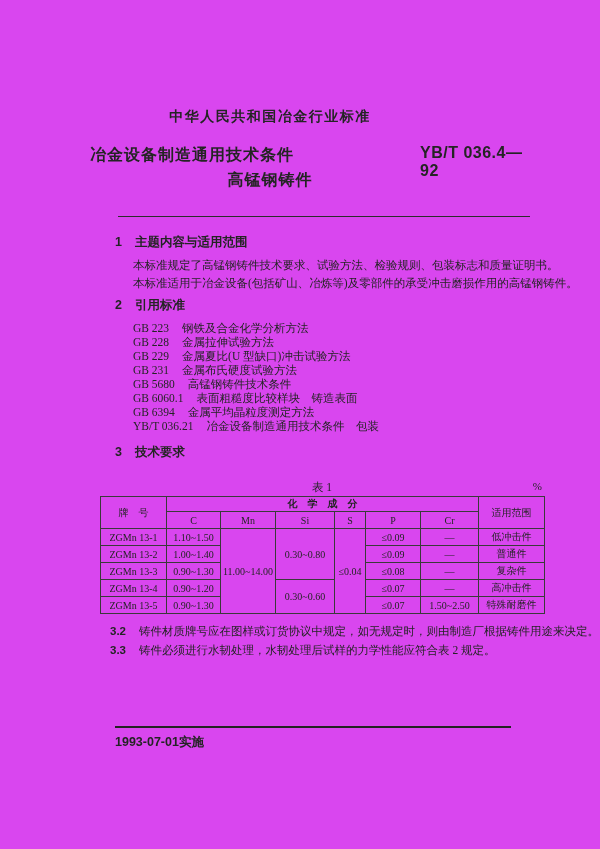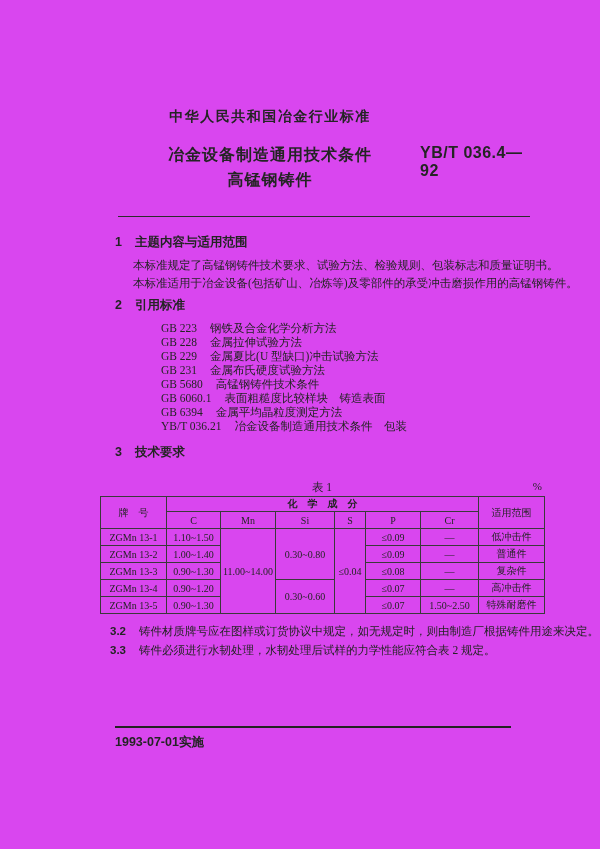--- a/index.html
+++ b/index.html
@@ -16,21 +16,20 @@
   .sans { font-family:"Liberation Sans", sans-serif; }
 
   
   .org-line {
     top:108px; left:95px; width:350px;
     text-align:center;
     font-size:14px; font-weight:bold; letter-spacing:1.5px;
   }
   .title1 {
     top:145px; left:90px; width:360px;
-    text-align:center;
     font-size:16px; font-weight:bold; letter-spacing:1px;
   }
   .title2 {
     top:170px; left:90px; width:360px;
     text-align:center;
     font-size:16px; font-weight:bold; letter-spacing:1px;
   }
   .stdno {
     top:144px; left:420px; width:120px;
     font-size:16px; font-weight:bold; letter-spacing:0.5px;
@@ -53,21 +52,21 @@
   .h3 { top:444px; left:115px; }
 
   .para {
     font-size:11.5px; line-height:14px; white-space:nowrap;
   }
   .p1 { top:258px; left:133px; }
   .p2 { top:276px; left:133px; }
 
   .refs { top:321px; left:133px; }
   .ref-row { font-size:11.5px; line-height:14px; height:14px; white-space:nowrap; }
-  .ref-code { display:inline-block; min-width:0; margin-right:13px;margin-left:28px; }
+  .ref-code { display:inline-block; min-width:0; margin-right:13px; }
 
   .clause {
     font-size:11.5px; white-space:nowrap;
   }
   .clause .num { display:inline-block; margin-right:13px; font-weight:bold;
                  font-family:"Liberation Sans", sans-serif; }
   .c31 { top:466px; left:110px; }
   .c32 { top:624px; left:110px; }
   .c33 { top:643px; left:110px; }
 

